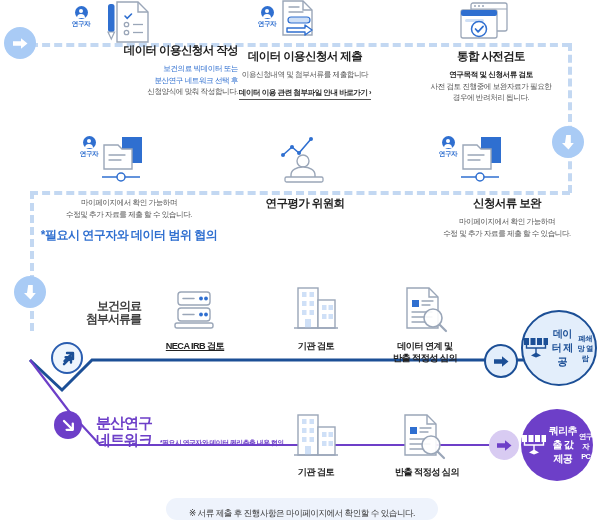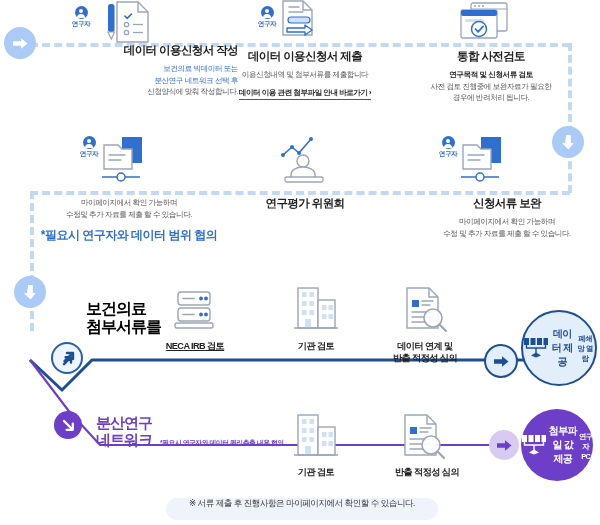--- a/index.html
+++ b/index.html
@@ -55,39 +55,39 @@
     width:4px;height:4px;border-radius:50%;background:#fff;
   }
   .rbadge .dot::after{
     content:"";position:absolute;left:50%;bottom:1.5px;transform:translateX(-50%);
     width:8px;height:4px;border-radius:4px 4px 0 0;background:#fff;
   }
   .rbadge .rl{font-size:6.6px;color:#2f6fd0;font-weight:bold;margin-top:1px;letter-spacing:-0.4px;}
 
   
   .track-label{position:absolute;font-weight:bold;letter-spacing:-1px;line-height:1.12;}
-  .track-blue{color:#000000;font-size:16px;}
+  .track-blue{color:#404040;font-size:12px;text-align:right;}
   .track-purple{color:#6d3fc8;font-size:15px;}
   .track-note{
     position:absolute;font-size:6.8px;color:#6d3fc8;font-weight:bold;
     letter-spacing:-0.45px;white-space:nowrap;
   }
   .bstep{position:absolute;text-align:center;font-size:9.2px;font-weight:bold;
     color:#222;letter-spacing:-0.6px;line-height:1.35;white-space:nowrap;}
   .endcap{position:absolute;border-radius:50%;display:flex;flex-direction:row;
     align-items:center;justify-content:center;text-align:center;}
   .endcap .e1{font-size:10px;font-weight:bold;letter-spacing:-0.7px;}
   .endcap .e2{font-size:7.4px;font-weight:bold;letter-spacing:-0.5px;margin-top:2px;}
   .end-blue{background:#e3eefb;border:2px solid #1c4f96;color:#1c4f96;}
   .end-purple{background:#6d3fc8;color:#ffffff;}
 
   
   .footer{
     position:absolute;background:#eef3fc;border-radius:16px;
-    display:flex;align-items:flex-start;justify-content:center;
+    display:flex;align-items:flex-end;justify-content:center;
     font-size:8.6px;color:#333;letter-spacing:-0.5px;white-space:nowrap;
   }
   svg{display:block;overflow:visible;}
 </style>
 </head>
 <body>
 
 <div id="stage">
 
   <div class="abs dash-h" style="left:30px;top:43px;width:540px;"></div>
@@ -392,21 +392,21 @@
 
   <div class="endcap end-purple" style="left:521px;top:409px;width:72px;height:72px;">
     <svg width="26" height="20" viewBox="0 0 26 20" style="margin-bottom:2px;">
       <rect x="1" y="1" width="5" height="7" fill="#ffffff"></rect>
         <rect x="7.5" y="1" width="5" height="7" fill="#ffffff"></rect>
       <rect x="14" y="1" width="5" height="7" fill="#ffffff"></rect>
         <rect x="20.5" y="1" width="4.5" height="7" fill="#ffffff"></rect>
       <path d="M3.5 8v3h19V8M13 11v5" stroke="#ffffff" stroke-width="1.4" fill="none"></path>
       <path d="M13 15.5l5 3-5 2-5-2z" fill="#ffffff"></path>
     </svg>
-    <div class="e1">첨부파일 값 제공</div>
+    <div class="e1">쿼리추출 값 제공</div>
     <div class="e2">연구자 PC</div>
   </div>
 
   <div class="footer" style="left:166px;top:498px;width:272px;height:22px;">
     <span>※ 서류 제출 후 진행사항은 마이페이지에서 확인할 수 있습니다.</span>
   </div>
 
 </div>
 
 </body></html>

